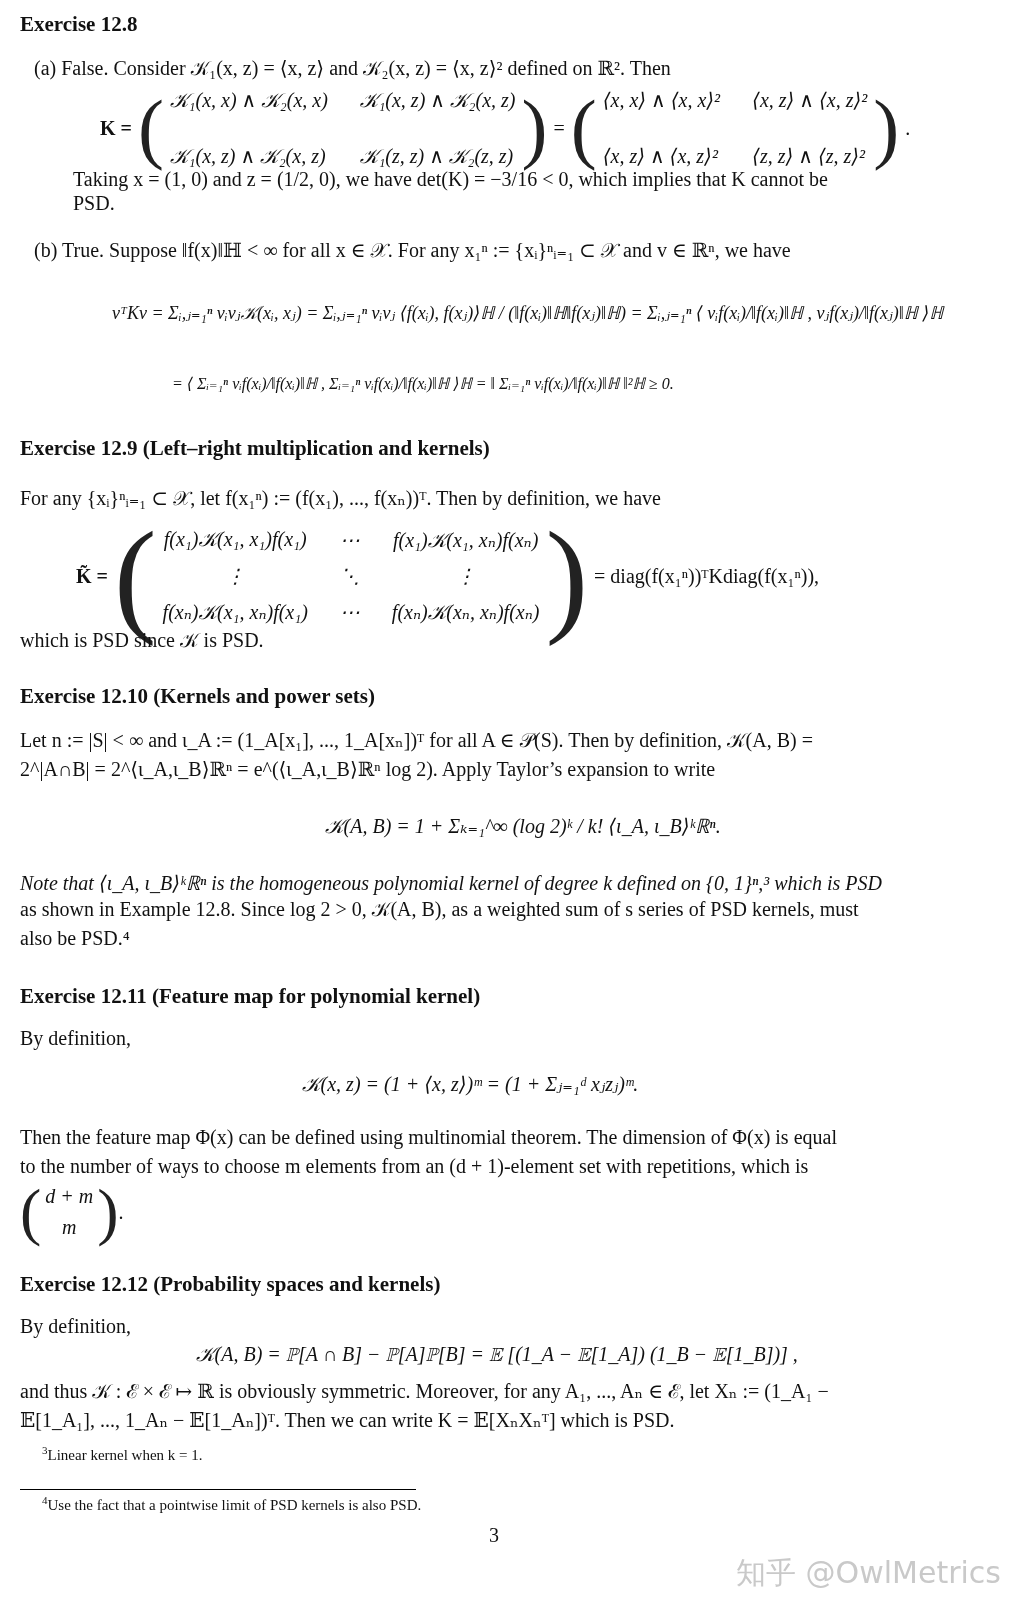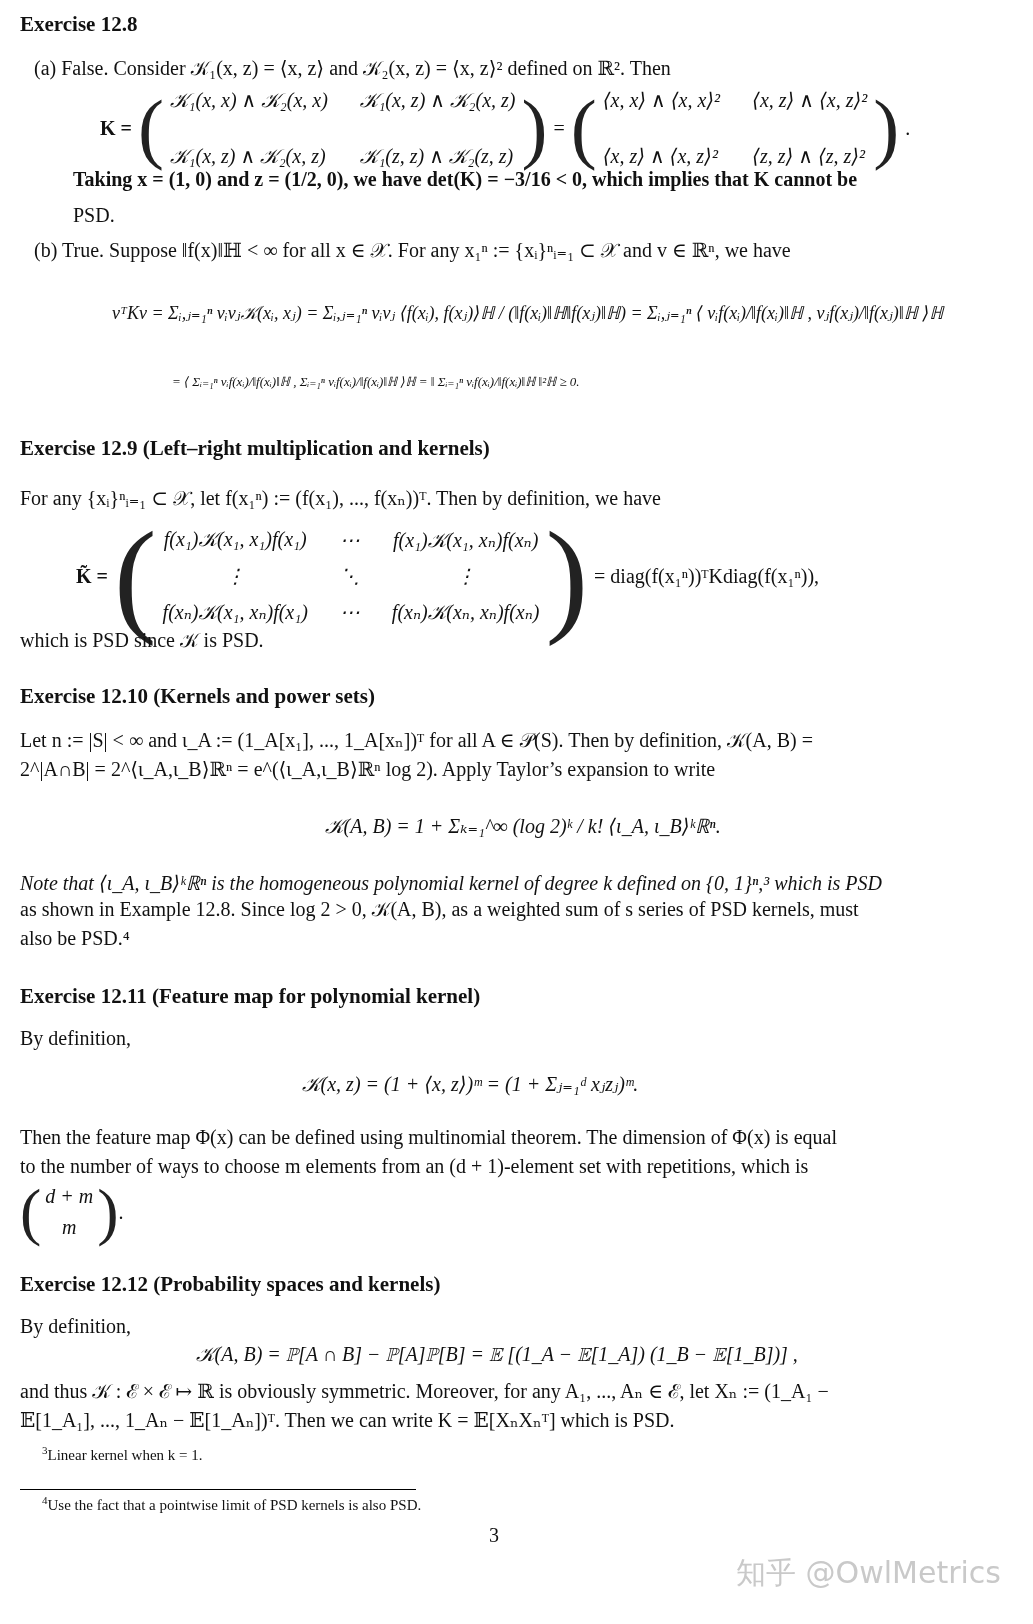--- a/index.html
+++ b/index.html
@@ -41,29 +41,29 @@
   <span class="paren">(</span>
   <div class="mat i" style="grid-template-columns:auto auto;">
     <span>⟨x, x⟩ ∧ ⟨x, x⟩²</span>
     <span>⟨x, z⟩ ∧ ⟨x, z⟩²</span>
     <span>⟨x, z⟩ ∧ ⟨x, z⟩²</span>
     <span>⟨z, z⟩ ∧ ⟨z, z⟩²</span>
   </div>
   <span class="paren">)</span>
     <span>.</span>
 </div>
-<div class="abs" style="left:73px;top:168px;font-weight:bold;">Taking x = (1, 0) and z = (1/2, 0), we have det(K) = −3/16 &lt; 0, which implies that K cannot be</div>
-<div class="abs" style="left:73px;top:204px;">PSD.</div>
+<div class="abs" style="left:73px;top:168px;">Taking x = (1, 0) and z = (1/2, 0), we have det(K) = −3/16 &lt; 0, which implies that K cannot be</div>
+<div class="abs" style="left:73px;top:192px;">PSD.</div>
 
 <div class="abs" style="left:34px;top:238px;">
   <span>(b)</span>
   <span>True. Suppose ‖f(x)‖ℍ &lt; ∞ for all x ∈ 𝒳. For any x₁ⁿ := {xᵢ}ⁿᵢ₌₁ ⊂ 𝒳 and v ∈ ℝⁿ, we have</span>
 </div>
 <div class="abs eq i" style="left:112px;top:300px;font-size:18px;">vᵀKv = Σᵢ,ⱼ₌₁ⁿ vᵢvⱼ𝒦(xᵢ, xⱼ) = Σᵢ,ⱼ₌₁ⁿ vᵢvⱼ ⟨f(xᵢ), f(xⱼ)⟩ℍ / (‖f(xᵢ)‖ℍ‖f(xⱼ)‖ℍ) = Σᵢ,ⱼ₌₁ⁿ ⟨ vᵢf(xᵢ)/‖f(xᵢ)‖ℍ , vⱼf(xⱼ)/‖f(xⱼ)‖ℍ ⟩ℍ</div>
-<div class="abs eq i" style="left:172px;top:372px;font-size:13px;">= ⟨ Σᵢ₌₁ⁿ vᵢf(xᵢ)/‖f(xᵢ)‖ℍ , Σᵢ₌₁ⁿ vᵢf(xᵢ)/‖f(xᵢ)‖ℍ ⟩ℍ = ‖ Σᵢ₌₁ⁿ vᵢf(xᵢ)/‖f(xᵢ)‖ℍ ‖²ℍ ≥ 0.</div>
+<div class="abs eq i" style="left:172px;top:372px;font-size:16px;">= ⟨ Σᵢ₌₁ⁿ vᵢf(xᵢ)/‖f(xᵢ)‖ℍ , Σᵢ₌₁ⁿ vᵢf(xᵢ)/‖f(xᵢ)‖ℍ ⟩ℍ = ‖ Σᵢ₌₁ⁿ vᵢf(xᵢ)/‖f(xᵢ)‖ℍ ‖²ℍ ≥ 0.</div>
 
 <div class="abs h" style="left:20px;top:436px;">Exercise 12.9 (Left–right multiplication and kernels)</div>
 <div class="abs" style="left:20px;top:479px;margin-top:7px;">For any {xᵢ}ⁿᵢ₌₁ ⊂ 𝒳, let f(x₁ⁿ) := (f(x₁), ..., f(xₙ))ᵀ. Then by definition, we have</div>
 <div class="abs eq" style="left:76px;top:512px;display:flex;align-items:center;gap:6px;">
   <span class="b">K̃ =</span>
   <span class="bigparen">(</span>
   <div class="mat i" style="grid-template-columns:auto auto auto;row-gap:12px;text-align:center;">
     <span>f(x₁)𝒦(x₁, x₁)f(x₁)</span>
     <span>⋯</span>
     <span>f(x₁)𝒦(x₁, xₙ)f(xₙ)</span>

